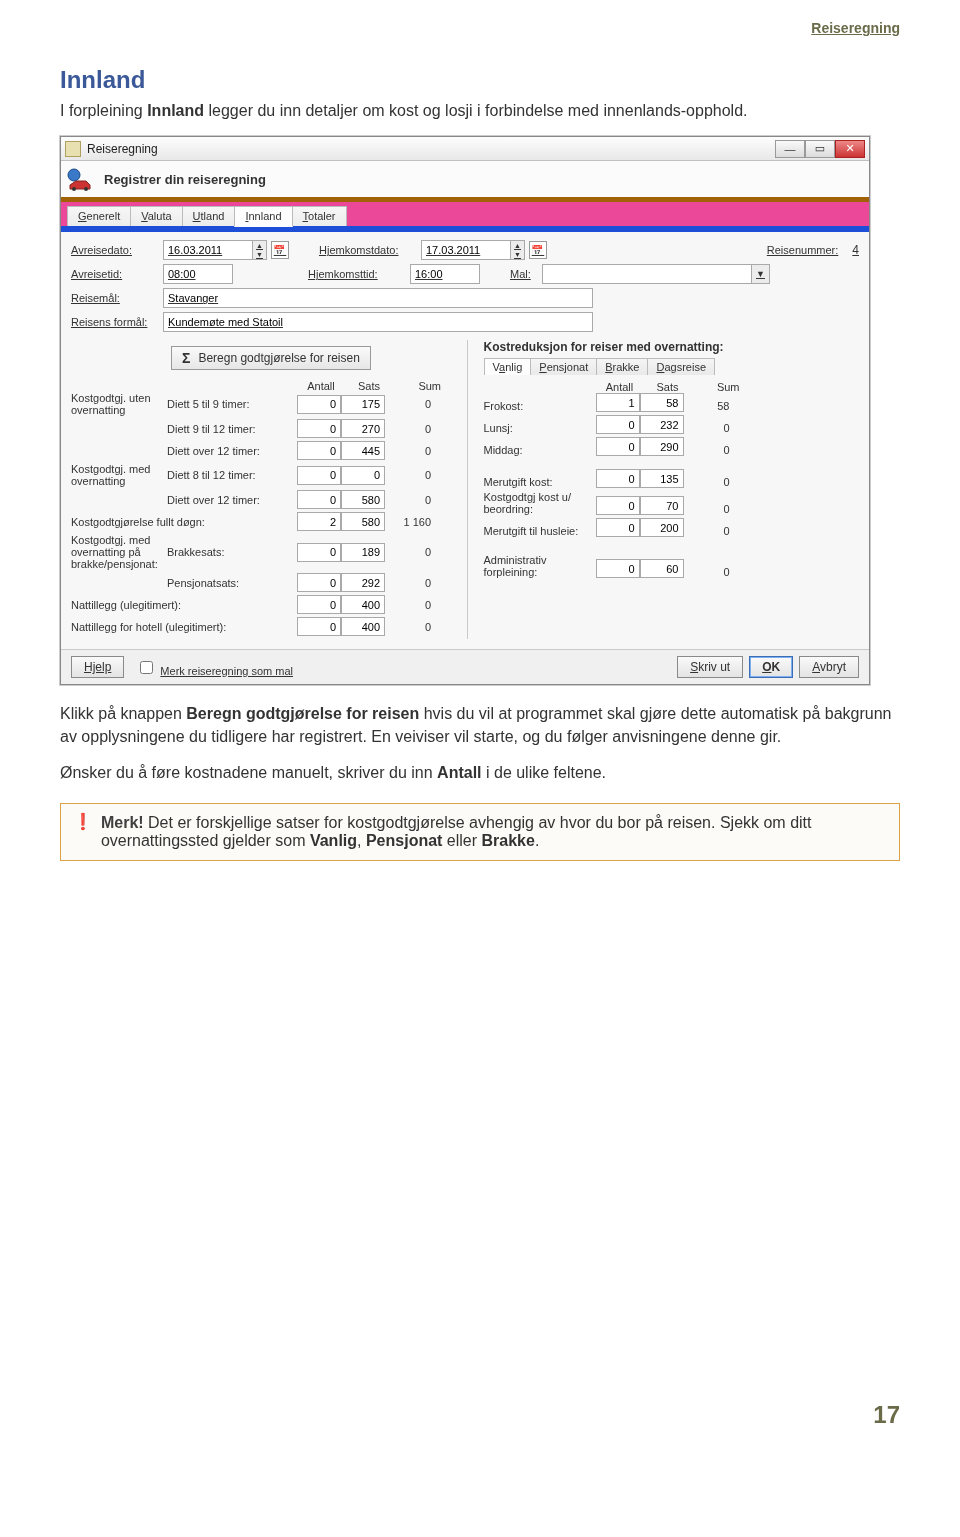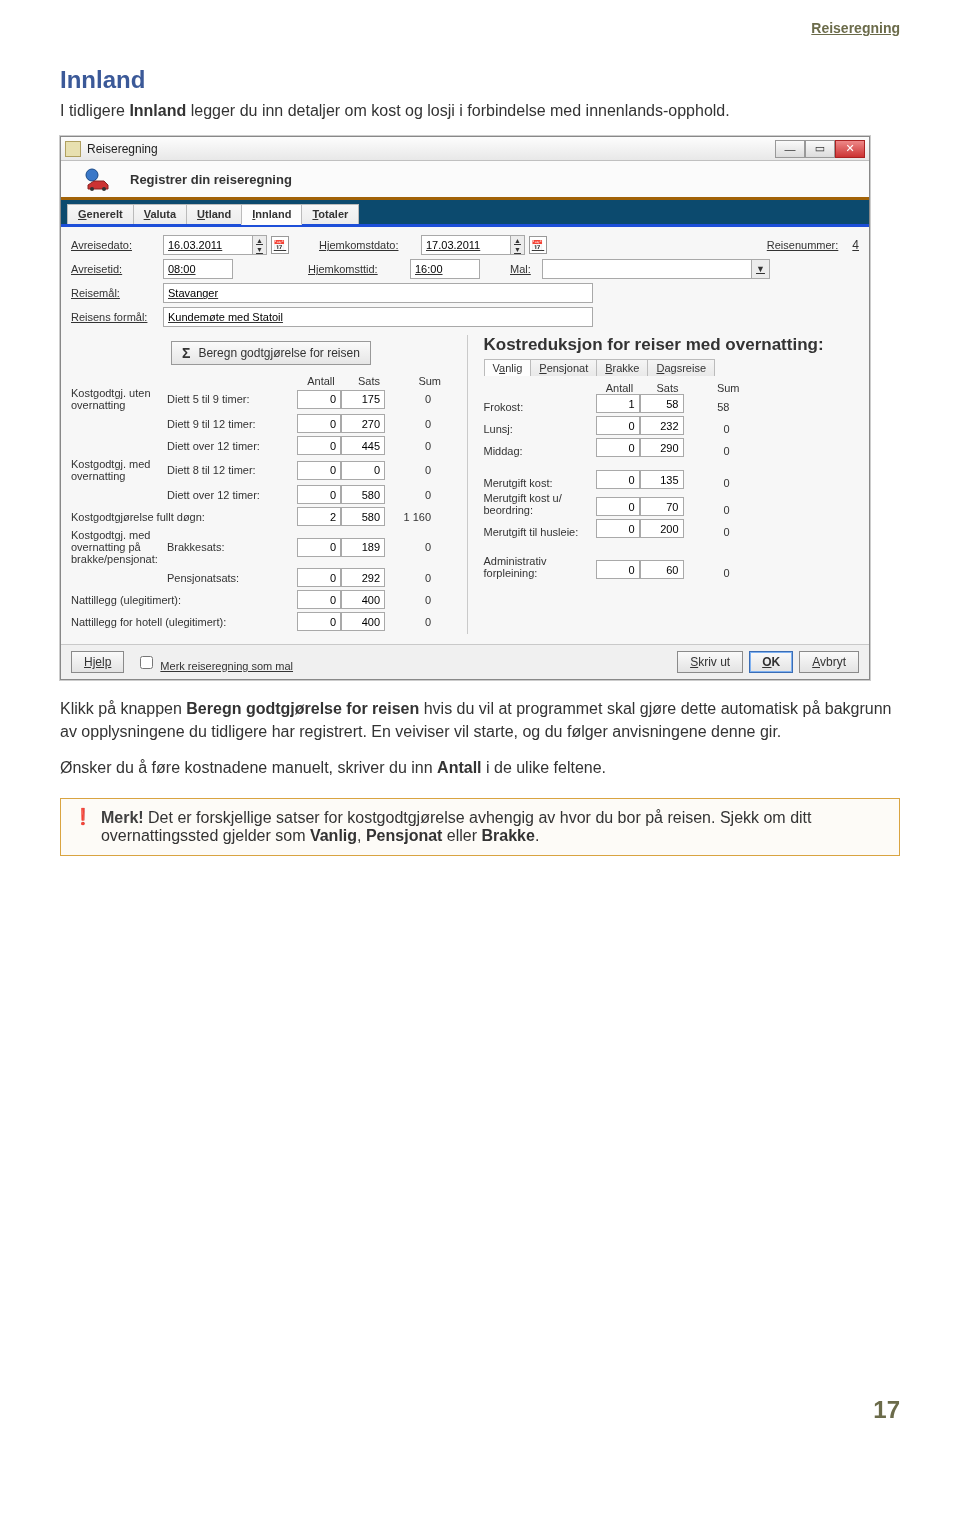--- a/index.html
+++ b/index.html
@@ -66,37 +66,36 @@
     background: linear-gradient(#fafafa,#dcdcdc);
     display: flex; align-items: center; justify-content: center;
     font-size: 11px;
   }
   .win-btn.close {
     background: linear-gradient(#e88,#c33);
     color: #fff;
     border-color: #a22;
   }
   .sub-header {
-    display: flex; align-items: center; gap: 18px;
-    padding: 6px 23px;
+    display: flex; align-items: center; gap: 10px;
+    padding: 6px 5px;
     background: #fbfbfb;
-    border-bottom: 3px solid #a16207;
+    border-bottom: 5px solid #a16207;
   }
   .car-icon {
     width: 28px; height: 24px; display:inline-block;
     position: relative;
   }
   .car-icon svg { width: 28px; height: 24px; }
   .sub-title { font-weight: bold; font-size: 13px; }
   .tabs {
     display: flex;
     padding: 4px 6px 0 6px;
-    border-bottom: 3px solid #1d4ed8;
-    background: #0c4a6e;
-    font-weight: bold;
+    border-bottom: 6px solid #1d4ed8;
+    background: #ec4899;
   }
   .tab {
     padding: 3px 10px 4px 10px;
     border: 1px solid #bbb;
     border-bottom: none;
     margin-right: -1px;
     background: linear-gradient(#f7f7f7,#ececec);
     font-size: 11px;
     position: relative;
   }
@@ -153,21 +152,21 @@
   .mini-headers .h { width:48px; text-align:center; }
   .mini-headers .h.last { width:48px; text-align:right; }
   .grid-row { display:flex; align-items:center; margin-bottom:3px; font-size:11px; }
   .grid-row .g-lbl { width:96px; }
   .grid-row .g-sub { width:130px; }
   .num-field {
     border:1px solid #a9a9a9; background:#fff; height:19px;
     width:44px; text-align:right; padding:1px 4px; font-size:11px;
   }
   .sumv { width:48px; text-align:right; padding:0 2px; }
-  .section-bold { font-weight:bold; font-size:17px; margin-bottom:4px; display:block;}
+  .section-bold { font-weight:bold; font-size:12px; margin-bottom:4px; display:block;}
   .ktabs { display:flex; margin-bottom:6px; }
   .ktab {
     padding:2px 8px; border:1px solid #bbb; border-bottom:none;
     background:linear-gradient(#f5f5f5,#e9e9e9); font-size:11px; margin-right:-1px;
   }
   .ktab.active { background:#fdfdfd; }
   .ktab .mn { text-decoration:underline; }
   .r-mini-headers { display:flex; margin-left:112px; font-size:11px; }
   .r-mini-headers .h { width:48px; text-align:center; }
   .r-mini-headers .h.last { text-align:right; }
@@ -205,21 +204,21 @@
   }
 </style>
 </head>
 <body>
 
 <div class="header-link">Reiseregning</div>
 
 <h2 class="section-title">Innland</h2>
 
 <p class="body-text">
-  <span>I tidligere </span><span class="bold">Innland</span><span> legger du inn detaljer om kost og losji i forbindelse med innenlands-opphold.</span>
+  <span>I forpleining </span><span class="bold">Innland</span><span> legger du inn detaljer om kost og losji i forbindelse med innenlands-opphold.</span>
 </p>
 
 <div class="app-window">
   <div class="titlebar">
     <div class="titlebar-left">
       <span class="app-icon"></span>
       <span class="win-title">Reiseregning</span>
     </div>
     <div class="win-buttons">
       <div class="win-btn">—</div>
@@ -406,21 +405,21 @@
           <span class="sumv">0</span>
         </div>
         <div style="height:10px;"></div>
         <div class="rgrid-row">
           <span class="g-sub">Merutgift kost:</span>
           <input class="num-field" value="0" style="">
           <input class="num-field" value="135" style="">
           <span class="sumv">0</span>
         </div>
         <div class="rgrid-row">
-          <span class="g-sub">Merutgift kost u/ beordring:</span>
+          <span class="g-sub">Kostgodtgj kost u/ beordring:</span>
           <input class="num-field" value="0" style="">
           <input class="num-field" value="70" style="">
           <span class="sumv">0</span>
         </div>
         <div class="rgrid-row">
           <span class="g-sub">Merutgift til husleie:</span>
           <input class="num-field" value="0" style="">
           <input class="num-field" value="200" style="">
           <span class="sumv">0</span>
         </div>

